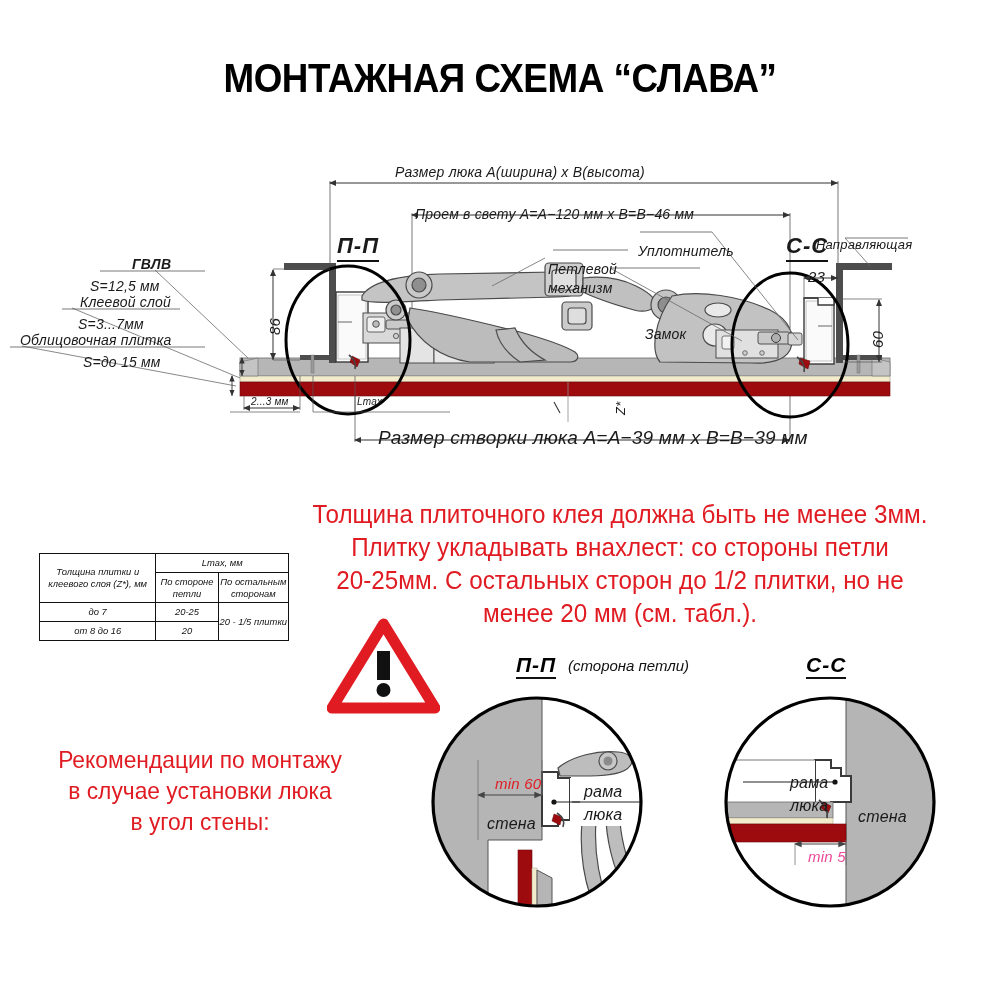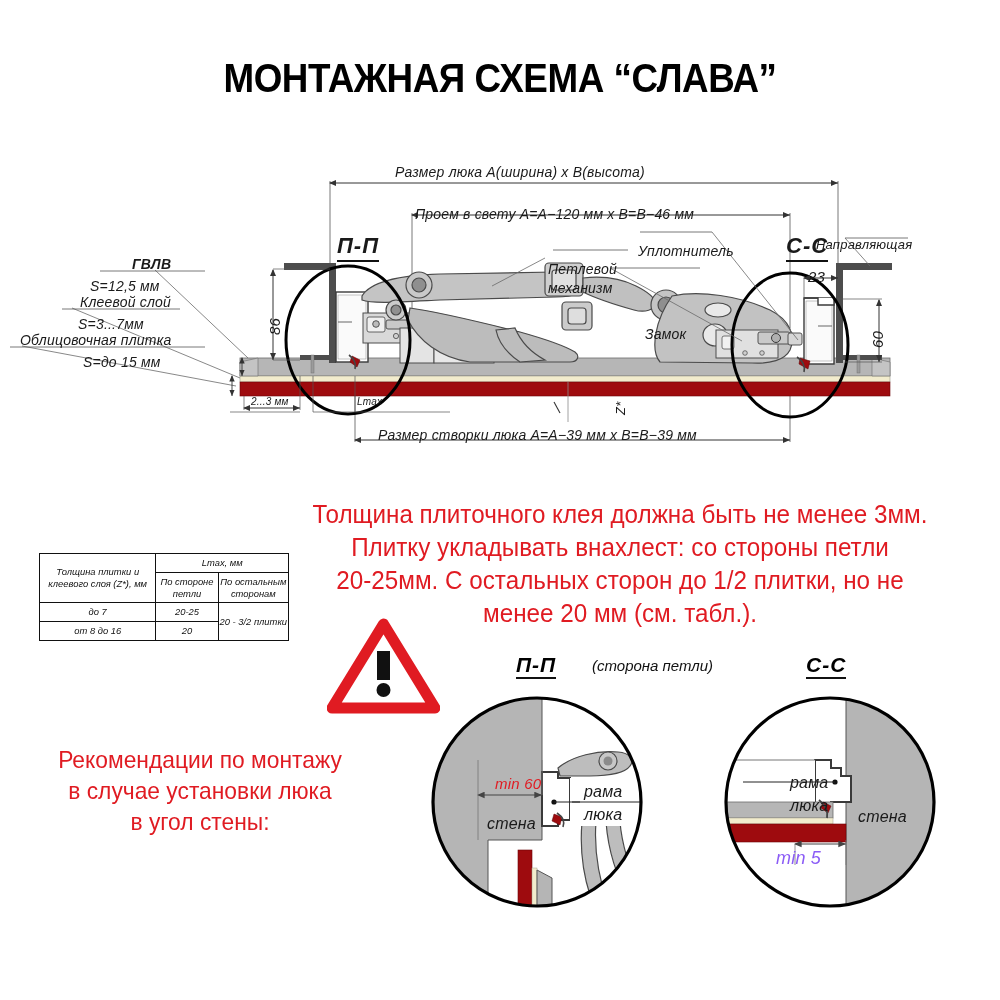--- a/index.html
+++ b/index.html
@@ -98,21 +98,21 @@
 
   
   #warn { position: absolute; left: 327px; top: 618px; width: 113px; height: 96px; }
   .detail-title {
     position: absolute;
     font-family: "Liberation Sans", sans-serif;
     font-style: italic;
     white-space: nowrap;
   }
   .dt-main { font-size: 21px; font-weight: bold; border-bottom: 2.5px solid #111; letter-spacing: 1px;}
-  .dt-sub { font-size: 15px; color: #111; margin-left: 24px; }
+  .dt-sub { font-size: 15px; color: #111; }
 
   svg { display:block; }
 </style>
 </head>
 <body>
 
 <div id="root">
 
   <div id="title">МОНТАЖНАЯ СХЕМА “СЛАВА”</div>
 
@@ -267,21 +267,21 @@
     <line x1="610" y1="118" x2="700" y2="118" stroke="#555" stroke-width="0.8"></line>
     <line x1="610" y1="118" x2="742" y2="191" stroke="#6a6a6a" stroke-width="0.8"></line>
     <line x1="845" y1="88" x2="908" y2="88" stroke="#555" stroke-width="0.8"></line>
     <line x1="845" y1="88" x2="870" y2="116" stroke="#6a6a6a" stroke-width="0.8"></line>
   </svg>
 
   <div class="tlabel" style="left:395px; top:164px; font-size:14px;">Размер люка A(ширина) х B(высота)</div>
 
   <div class="tlabel" style="left:415px; top:206px; font-size:14px;">Проем в свету A=A−120 мм х B=B−46 мм</div>
 
-  <div class="tlabel" style="left:378px; top:427px; font-size:14px;">Размер створки люка A=A−39 мм х B=B−39 мм</div>
+  <div class="tlabel" style="left:378px; top:427px; font-size:19px;">Размер створки люка A=A−39 мм х B=B−39 мм</div>
 
   <div class="tlabel big ul" style="left:337px; top:233px;">П-П</div>
 
   <div class="tlabel big ul" style="left:786px; top:233px;">С-С</div>
 
   <div class="tlabel" style="left:132px; top:256px; font-size:14px; font-weight:bold;">ГВЛВ</div>
   <div class="tlabel" style="left:90px; top:278px; font-size:14px;">S=12,5 мм</div>
 
   <div class="tlabel" style="left:80px; top:294px; font-size:14px;">Клеевой слой</div>
   <div class="tlabel" style="left:78px; top:316px; font-size:14px;">S=3...7мм</div>
@@ -323,21 +323,21 @@
       <td class="c1" rowspan="2">Толщина плитки и клеевого слоя (Z*), мм</td>
       <td class="c2" colspan="2">Lmax, мм</td>
     </tr>
     <tr>
       <td class="c2">По стороне петли</td>
       <td class="c3">По остальным сторонам</td>
     </tr>
     <tr>
       <td>до 7</td>
       <td>20-25</td>
-      <td rowspan="2">20 - 3/2 плитки</td>
+      <td rowspan="2">20 - 1/5 плитки</td>
     </tr>
     <tr>
       <td>от 8 до 16</td>
       <td>20</td>
     </tr>
   </tbody>
     </table>
 
   <svg id="warn" viewBox="0 0 113 96">
     <path d="M56.5,6 L108,90 L5,90 Z" fill="none" stroke="#e01b22" stroke-width="11" stroke-linejoin="round"></path>
@@ -449,15 +449,15 @@
       <line x1="72" y1="154" x2="123" y2="154" stroke="#444" stroke-width="1.1" marker-start="url(#arrE3)" marker-end="url(#arrS3)"></line>
       <line x1="72" y1="154" x2="72" y2="175" stroke="#777" stroke-width="0.8"></line>
       <line x1="123" y1="150" x2="123" y2="175" stroke="#777" stroke-width="0.8"></line>
     </g>
     <circle cx="107" cy="112" r="104" fill="none" stroke="#000" stroke-width="3.2"></circle>
   </svg>
 
   <div class="tlabel" style="left:790px; top:774px; font-size:16px;">рама</div>
   <div class="tlabel" style="left:790px; top:797px; font-size:16px;">люка</div>
   <div class="tlabel" style="left:858px; top:808px; font-size:16px;">стена</div>
-  <div class="tlabel" style="left:776px; top:848px; font-size:18px; color:#8b5cf6;">min 5</div>
+  <div class="tlabel" style="left:808px; top:848px; font-size:15px; color:#ec4899;">min 5</div>
 
 </div>
 
 </body></html>

